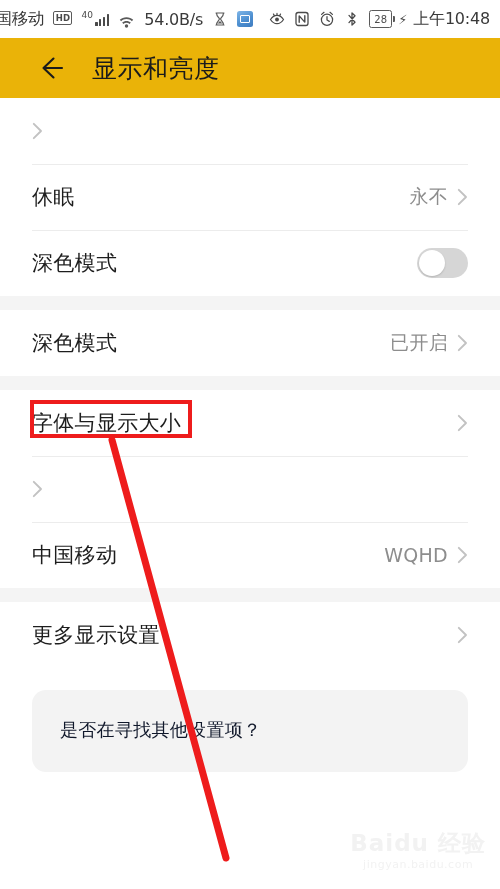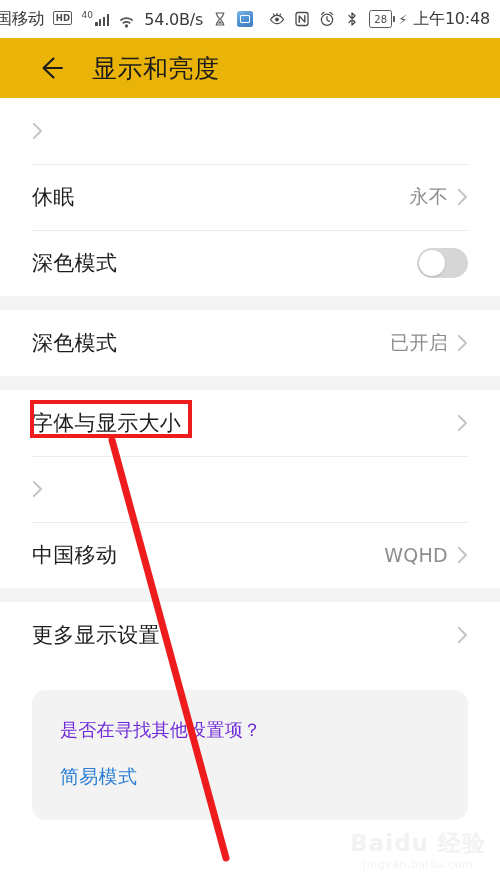--- a/index.html
+++ b/index.html
@@ -233,21 +233,21 @@
     padding: 22px 32px 0 32px;
   }
   .card {
     background: #f3f3f3;
     border-radius: 14px;
     padding: 28px 28px 30px 28px;
     box-sizing: border-box;
   }
   .card-question {
     font-size: 18px;
-    color: #6d28d9;
+    color: #0f172a;
     letter-spacing: 0.3px;
   }
   .card-link {
     font-size: 19px;
     color: #2a7fd4;
     margin-top: 22px;
     letter-spacing: 0.3px;
     cursor: pointer;
     display: inline-block;
   }
@@ -475,21 +475,20 @@
             <path d="M1.8 1.8 9 9l-7.2 7.2" stroke="#c2c2c2" stroke-width="1.9" fill="none" stroke-linecap="round" stroke-linejoin="round"></path>
           </svg>
       </span>
     </span>
   </div>
 </div>
 
 <div class="card-wrap">
   <div class="card">
     <div class="card-question">是否在寻找其他设置项？</div>
-    <div class="card-link" style="color: rgb(42, 127, 212);">简易模式</div>
   </div>
 </div>
 
 <div class="watermark">
   <div class="wm-main">Baidu 经验</div>
   <div class="wm-sub">jingyan.baidu.com</div>
 </div>
 
 <div class="annot-layer">
   <div class="annot-box" style="border-color: rgb(238, 28, 28);"></div>

